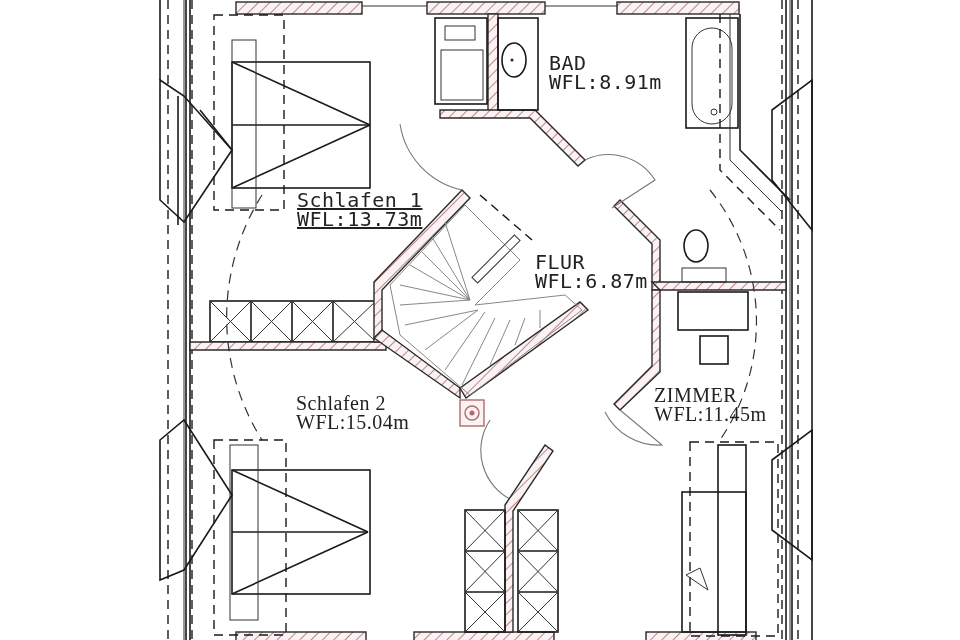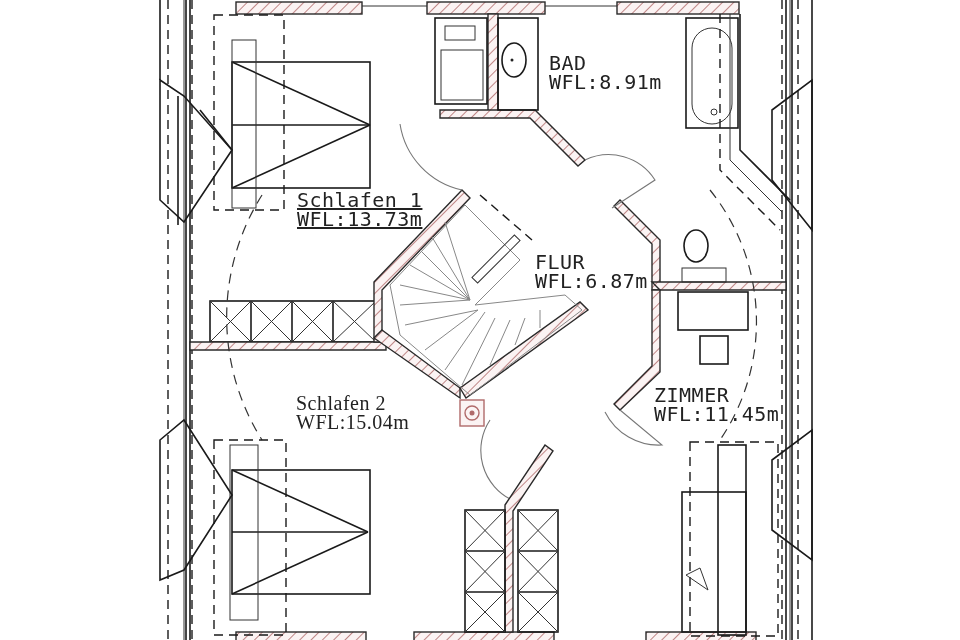--- a/index.html
+++ b/index.html
@@ -211,16 +211,16 @@
   <div>WFL:13.73m</div>
 </div>
 <div class="lbl" style="left:535px; top:231px;margin-top:22px;">
   <div>FLUR</div>
   <div>WFL:6.87m</div>
 </div>
 <div class="lbl" style="left:296px; top:394px;font-family:Liberation Serif, serif;">
   <div>Schlafen 2</div>
   <div>WFL:15.04m</div>
 </div>
-<div class="lbl" style="left:654px; top:386px;">
+<div class="lbl" style="left:654px; top:386px;font-family:Liberation Serif, serif;">
   <div>ZIMMER</div>
   <div>WFL:11.45m</div>
 </div>
 
 </body></html>

